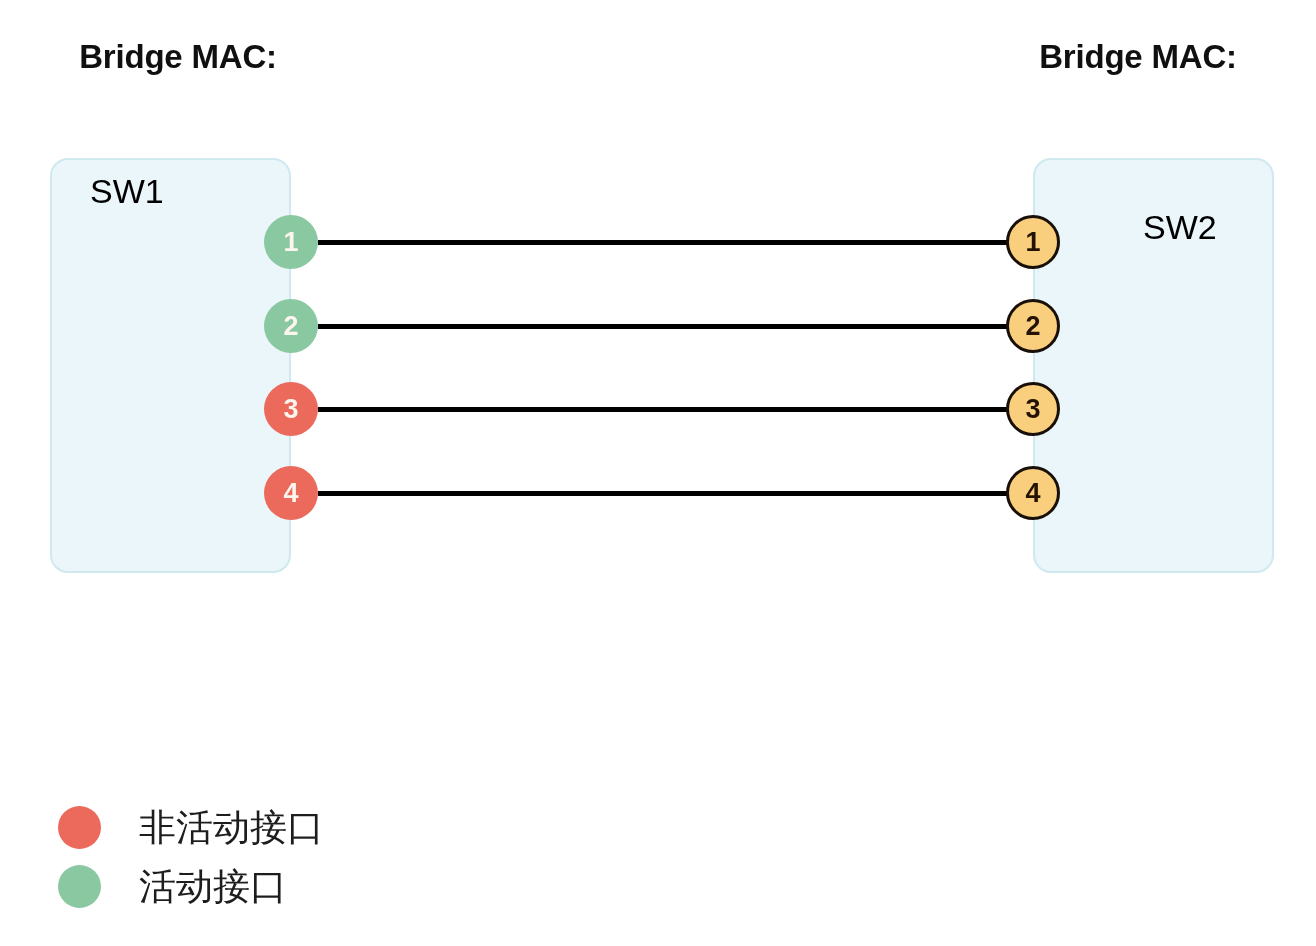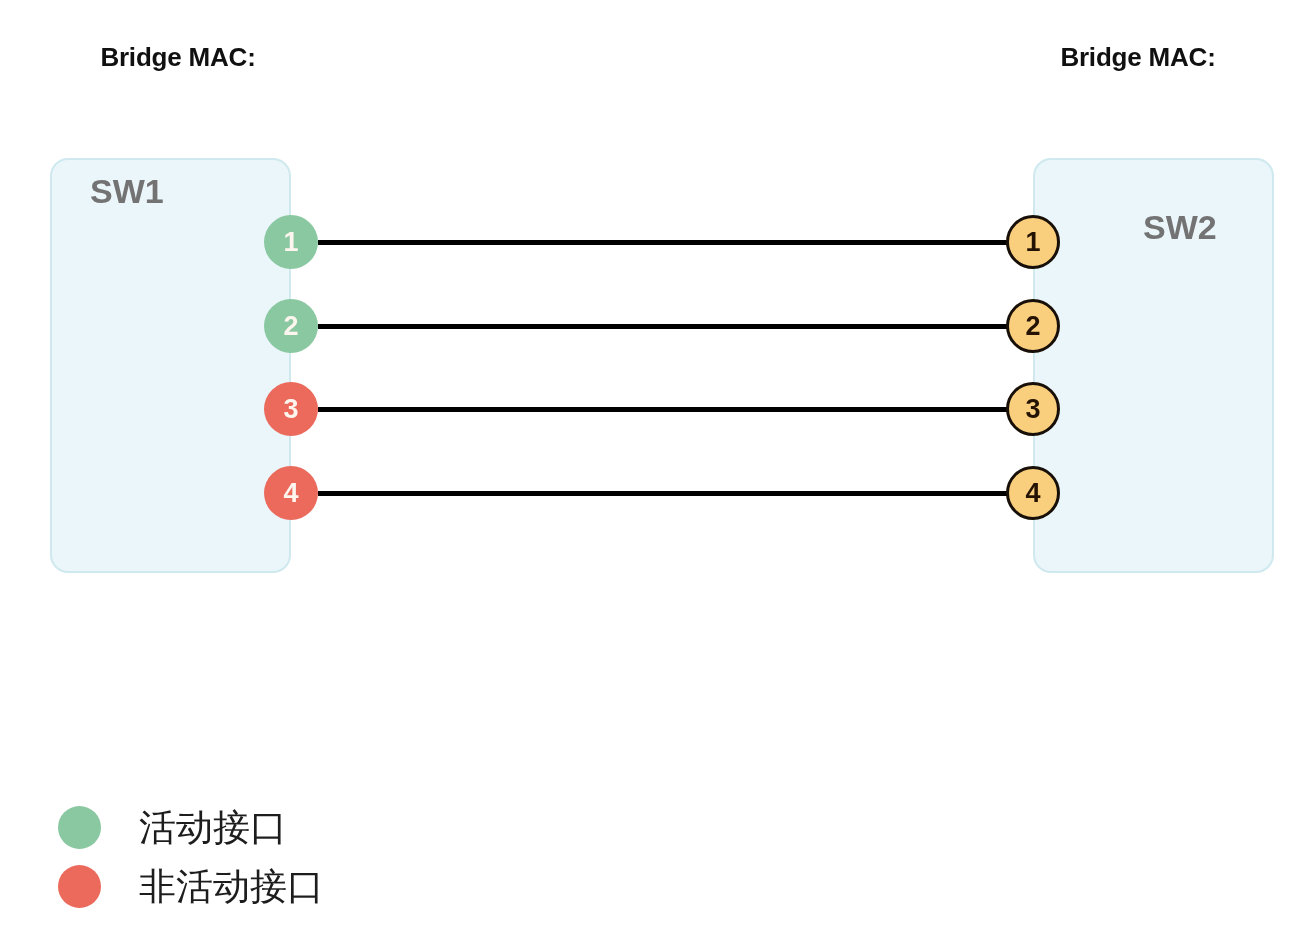--- a/index.html
+++ b/index.html
@@ -16,21 +16,21 @@
   }
   #stage {
     position: relative;
     width: 1316px;
     height: 946px;
   }
 
   
   .mac-caption {
     position: absolute;
-    font-size: 26px;
+    font-size: 33px;
     font-weight: bold;
     line-height: 50px;
     letter-spacing: -0.2px;
     color: #101010;
     white-space: nowrap;
   }
   .mac-caption .mac-line {
     display: block;
   }
   #mac-left {
@@ -57,22 +57,22 @@
     border-radius: 18px;
     box-sizing: border-box;
   }
   #switch-sw1 { left: 50px; }
   #switch-sw2 { left: 1033px; }
 
   .switch-label {
     position: absolute;
     top: 172px;
     font-size: 34px;
-    font-weight: bold;
-    color: #737373;
+    font-weight: normal;
+    color: #000000;
     letter-spacing: 0px;
   }
   #switch-label-sw1 { left: 90px; }
   #switch-label-sw2 { left: 1143px; margin-top: 36px; }
 
   
   .link-line {
     position: absolute;
     left: 318px;
     width: 696px;
@@ -179,22 +179,22 @@
   </div>
   <div class="port port-right" style="top:382px">
     <span>3</span>
   </div>
   <div class="port port-right" style="top:466px">
     <span>4</span>
   </div>
 
   <div id="legend">
     <div class="legend-row">
+      <span class="legend-dot" style="background:#eb6a5c"></span>
+      <span class="legend-text">非活动接口</span>
+    </div>
+    <div class="legend-row">
       <span class="legend-dot" style="background:#89c8a1"></span>
       <span class="legend-text">活动接口</span>
     </div>
-    <div class="legend-row">
-      <span class="legend-dot" style="background:#eb6a5c"></span>
-      <span class="legend-text">非活动接口</span>
-    </div>
   </div>
 
 </div>
 
 </body></html>

